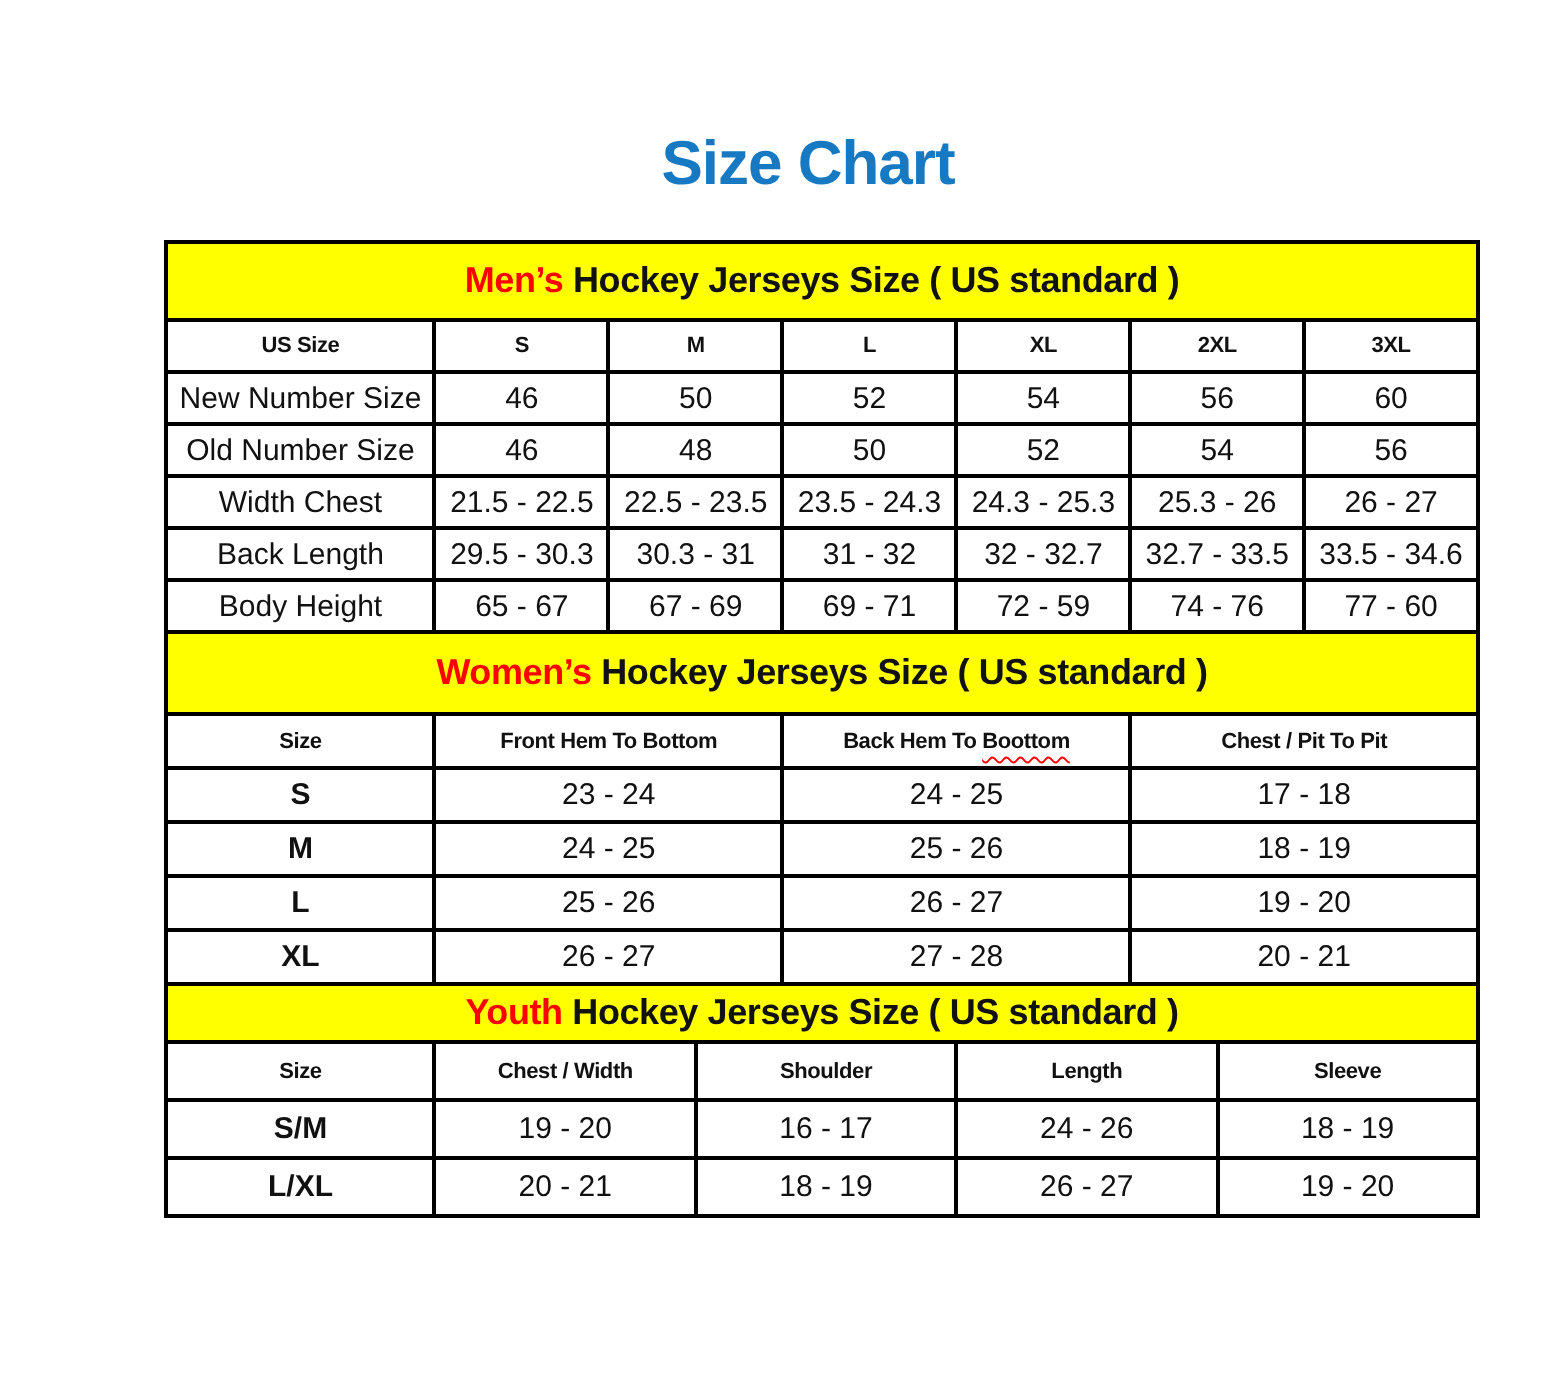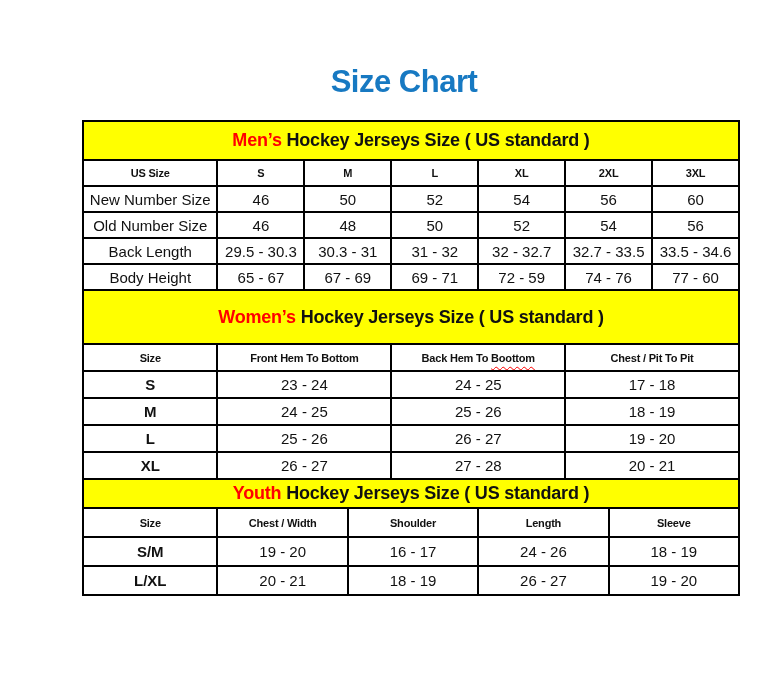--- a/index.html
+++ b/index.html
@@ -41,21 +41,21 @@
     overflow: hidden;
     white-space: nowrap;
   }
   .banner-cell {
     background: #FFFF00;
     font-weight: bold;
     font-size: 18px;
     letter-spacing: -0.2px;
   }
   .t-men   .banner-cell { height: 39px; }
-  .t-women .banner-cell { height: 54px; }
+  .t-women .banner-cell { height: 41px; }
   .t-youth .banner-cell { height: 29px; }
   .hl { color: #FF0000; }
   th {
     font-size: 11px;
     font-weight: bold;
     letter-spacing: -0.2px;
   }
   td { font-size: 15px; }
   .t-men   th, .t-men   tbody td { height: 26px; }
   .t-women th, .t-women tbody td { height: 27px; }
@@ -109,20 +109,29 @@
         <tr>
           <td class="row-label">Old Number Size</td>
           <td>46</td>
           <td>48</td>
           <td>50</td>
           <td>52</td>
           <td>54</td>
           <td>56</td>
         </tr>
         <tr>
+          <td class="row-label">Width Chest</td>
+          <td>21.5 - 22.5</td>
+          <td>22.5 - 23.5</td>
+          <td>23.5 - 24.3</td>
+          <td>24.3 - 25.3</td>
+          <td>25.3 - 26</td>
+          <td>26 - 27</td>
+        </tr>
+        <tr>
           <td class="row-label">Back Length</td>
           <td>29.5 - 30.3</td>
           <td>30.3 - 31</td>
           <td>31 - 32</td>
           <td>32 - 32.7</td>
           <td>32.7 - 33.5</td>
           <td>33.5 - 34.6</td>
         </tr>
         <tr>
           <td class="row-label">Body Height</td>

